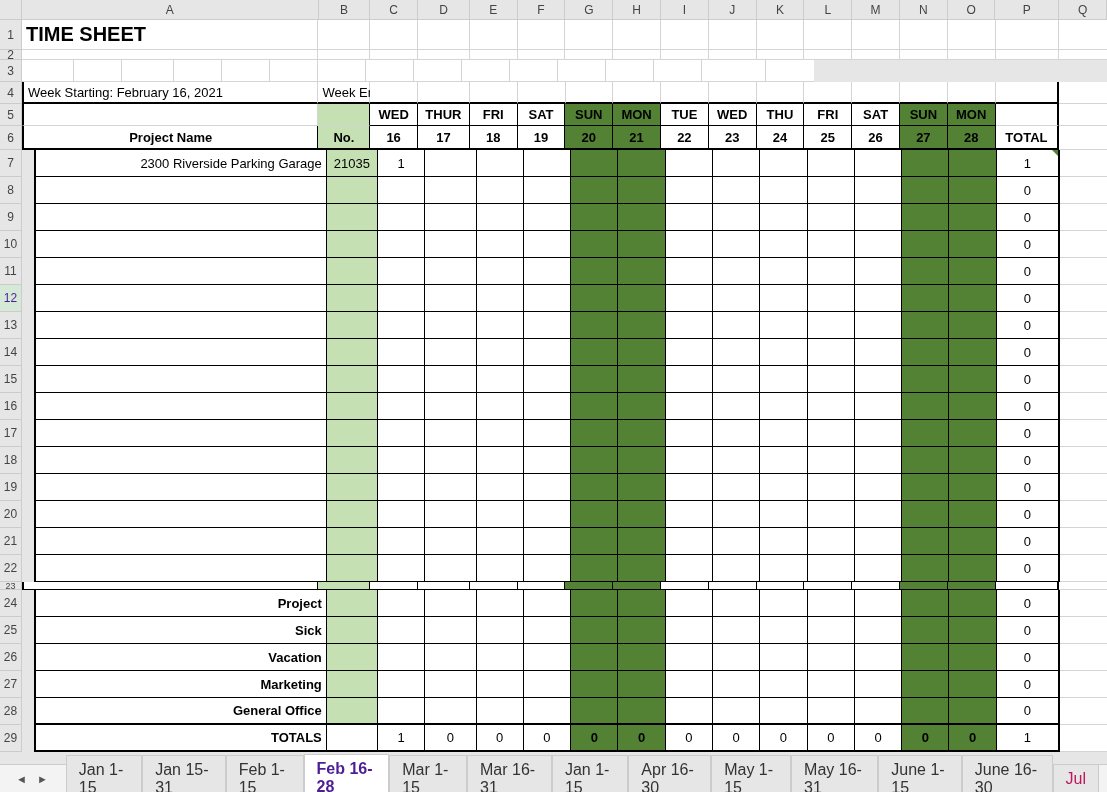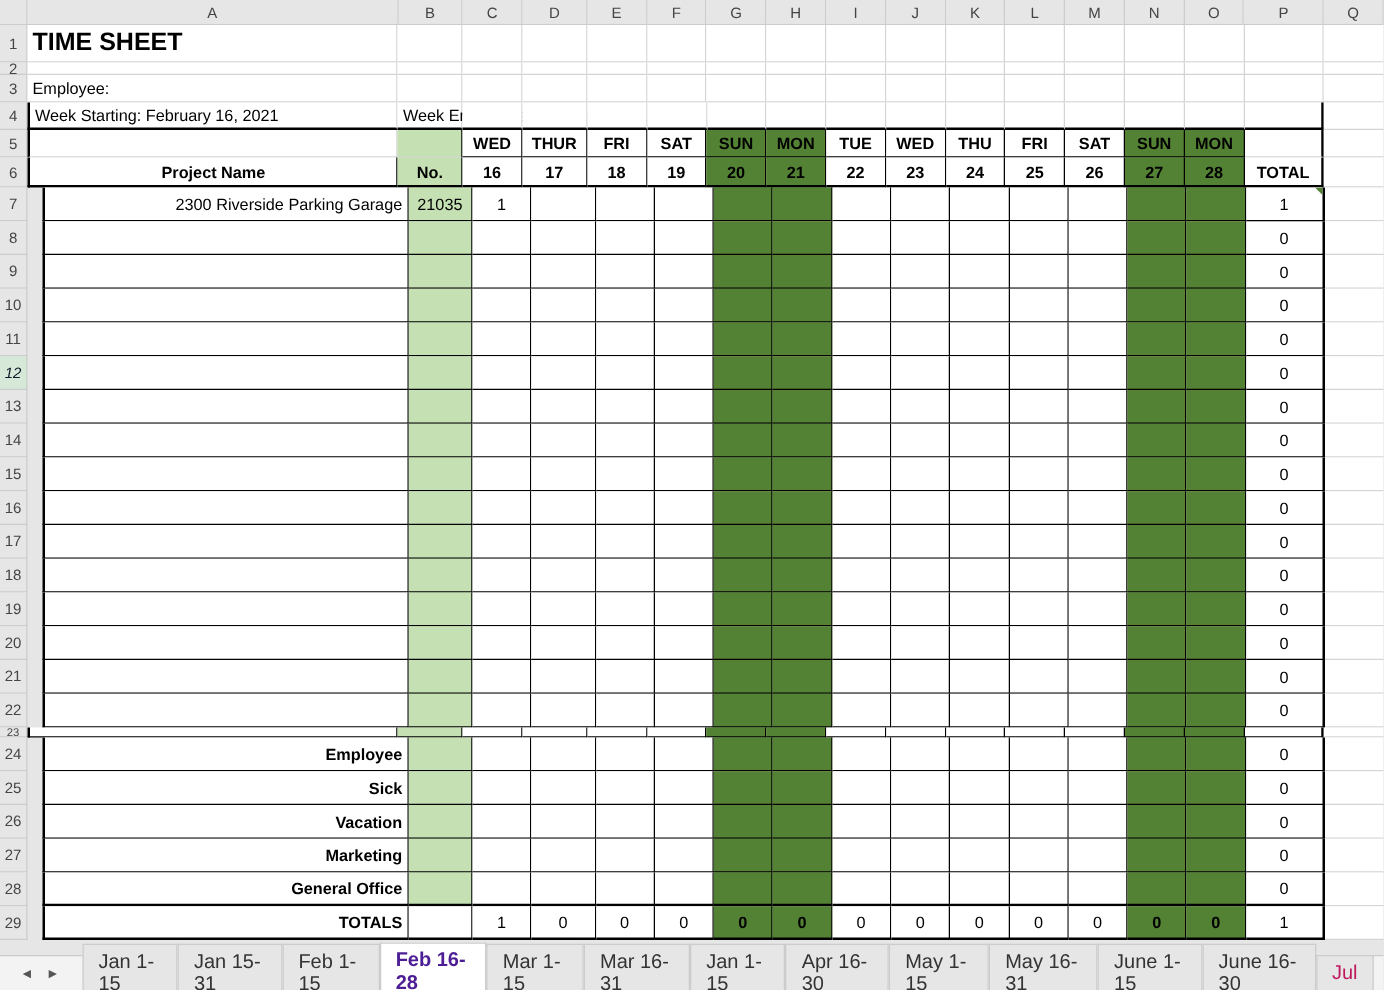--- a/index.html
+++ b/index.html
@@ -49,21 +49,21 @@
     text-align: center;
     line-height: 27px;
     color: #444;
     font-size: 12px;
     background: #e6e6e6;
     border-right: 1px solid #ccc;
     border-bottom: 1px solid #ccc;
     flex-shrink: 0;
   }
   .grid-row.tall .rh { line-height: 30px; }
-  .grid-row.selected-row .rh { color: #0f172a; background:#d6e9d8;font-style:italic; }
+  .grid-row.selected-row .rh { color: #4c1d95; background:#d6e9d8; }
   .cell {
     background: #fff;
     border-right: 1px solid #d4d4d4;
     border-bottom: 1px solid #d4d4d4;
     display: flex;
     align-items: center;
     padding: 0 4px;
     font-size: 13px;
     color: #000;
     overflow: hidden;
@@ -200,21 +200,20 @@
         <div class="cell wK"></div>
         <div class="cell wL"></div>
         <div class="cell wM"></div>
         <div class="cell wN"></div>
         <div class="cell wO"></div>
         <div class="cell wP"></div>
         <div class="cell wQ"></div>
       </div>
       <div class="grid-row" style="height:22px">
         <div class="rh" style="line-height:22px">3</div>
-        <div class="cell wA ">Employee:</div>
         <div class="cell wB "></div>
         <div class="cell wC "></div>
         <div class="cell wD "></div>
         <div class="cell wE "></div>
         <div class="cell wF "></div>
         <div class="cell wG "></div>
         <div class="cell wH "></div>
         <div class="cell wI "></div>
         <div class="cell wJ "></div>
         <div class="cell wK "></div>
@@ -620,21 +619,21 @@
         <div class="cell wK bb-black br-black"></div>
         <div class="cell wL bb-black br-black"></div>
         <div class="cell wM bb-black br-black"></div>
         <div class="cell wN bb-black br-black bg-green"></div>
         <div class="cell wO bb-black br-black bg-green"></div>
         <div class="cell wP bb-black br-thick"></div>
         <div class="cell wQ "></div>
       </div>
       <div class="grid-row">
         <div class="rh">24</div>
-        <div class="cell wA right bold bl-thick br-black bb-black">Employee</div>
+        <div class="cell wA right bold bl-thick br-black bb-black">Project</div>
         <div class="cell wB bg-lightgreen br-black bb-black"></div>
         <div class="cell wC br-black bb-black"></div>
         <div class="cell wD br-black bb-black"></div>
         <div class="cell wE br-black bb-black"></div>
         <div class="cell wF br-black bb-black"></div>
         <div class="cell wG br-black bb-black bg-green"></div>
         <div class="cell wH br-black bb-black bg-green"></div>
         <div class="cell wI br-black bb-black"></div>
         <div class="cell wJ br-black bb-black"></div>
         <div class="cell wK br-black bb-black"></div>

